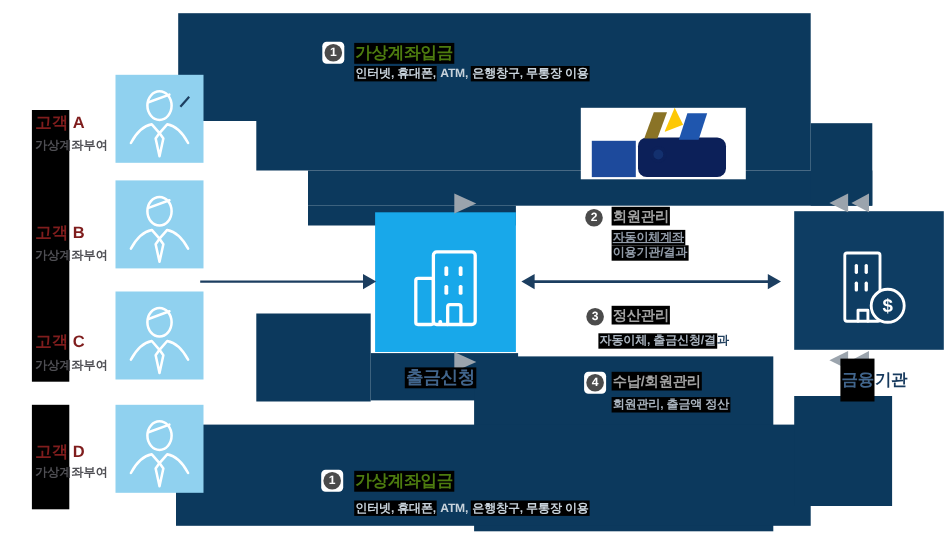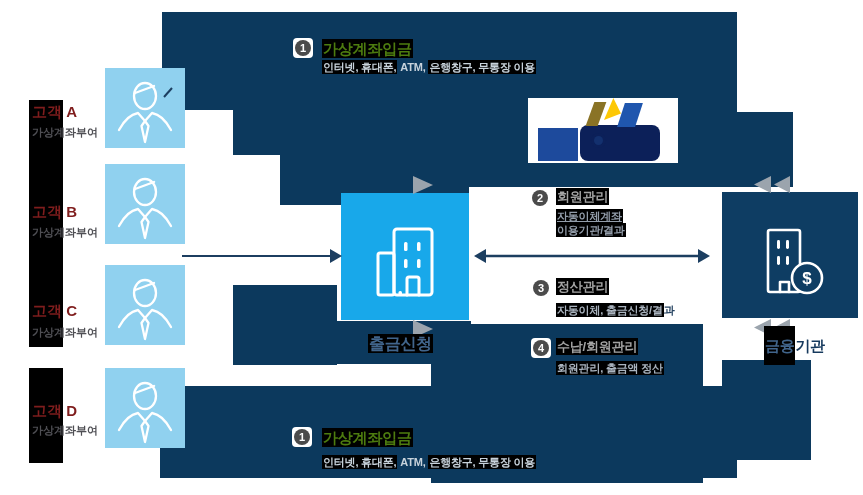--- a/index.html
+++ b/index.html
@@ -187,21 +187,21 @@
       <div class="bc">2</div>
     </div>
   <div class="t stephead z4" style="left:556px;top:190px;"><span class="kbg">회원관리</span></div>
   <div class="t sub sub-dim z4" style="left:556px;top:210px;text-decoration:underline;"><span class="kbg">자동이체계좌</span></div>
   <div class="t sub sub-dim z4" style="left:556px;top:224px;"><span class="kbg">이용기관/결과</span></div>
 
   <div class="badge z4" style="left:531px;top:278px;">
       <div class="bc">3</div>
     </div>
   <div class="t stephead z4" style="left:556px;top:280px;"><span class="kbg">정산관리</span></div>
-  <div class="t sub sub-mid z4" style="left:556px;top:304px;"><span class="kbg">자동이체, 출금신청/결</span><span style="color: rgb(35, 65, 95);">과</span></div>
+  <div class="t sub sub-mid z4" style="left:544px;top:304px;"><span class="kbg">자동이체, 출금신청/결</span><span style="color: rgb(35, 65, 95);">과</span></div>
 
   <div class="badge z4" style="left:531px;top:338px;">
       <div class="bc">4</div>
     </div>
   <div class="t stephead z4" style="left:556px;top:340px;"><span class="kbg">수납/회원관리</span></div>
   <div class="t sub sub-mid z4" style="left:556px;top:362px;"><span class="kbg">회원관리, 출금액 정산</span></div>
 
   <div class="badge z4" style="left:292px;top:427px;">
       <div class="bc">1</div>
     </div>

